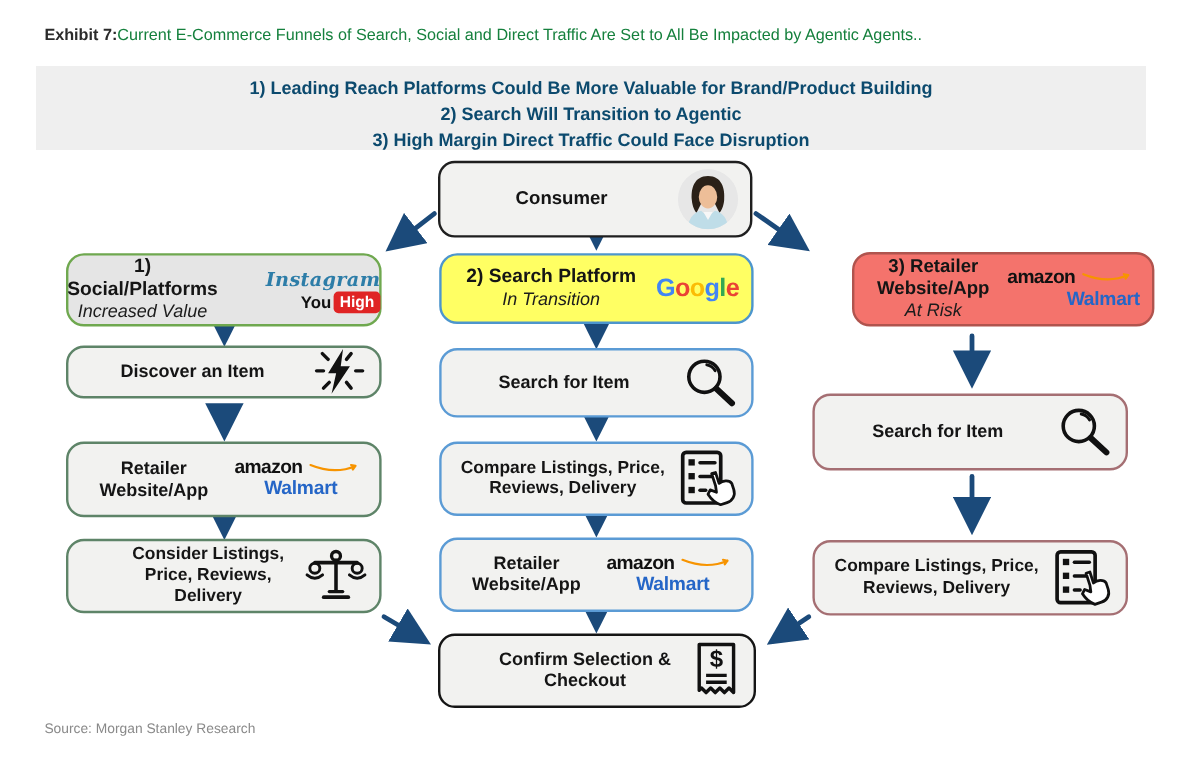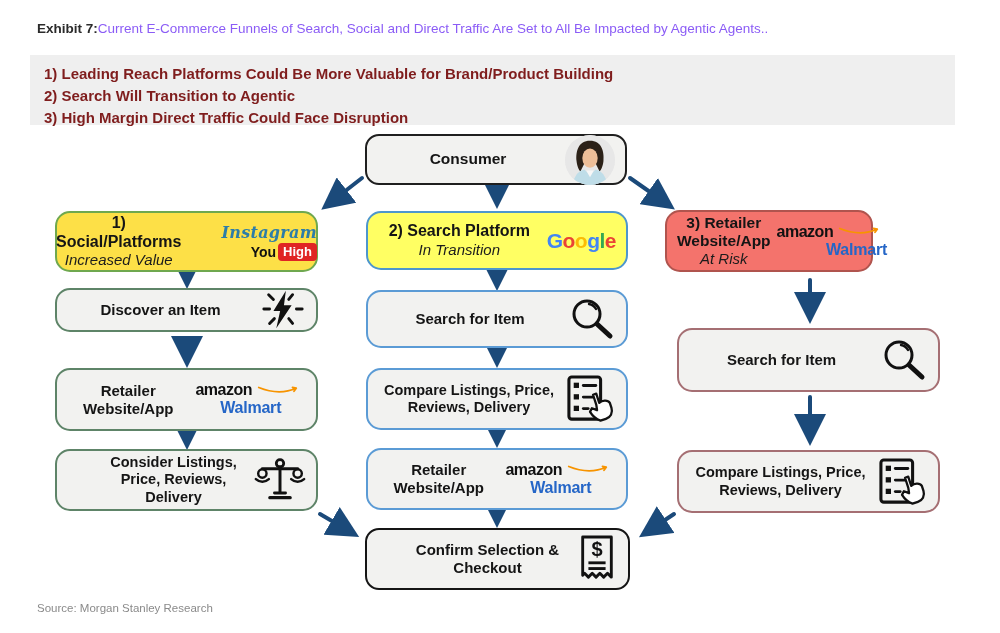--- a/index.html
+++ b/index.html
@@ -1,32 +1,32 @@
 <!DOCTYPE html>
 <html><head>
 <meta charset="utf-8">
 <style>
   html,body{margin:0;padding:0;background:#fff;}
   .canvas{position:relative;width:1000px;height:633px;background:#ffffff;overflow:hidden;
           font-family:"Liberation Sans",sans-serif;color:#111;}
   
   .exhibit-header{position:absolute;left:37px;top:21px;font-size:13.5px;white-space:nowrap;}
   .exhibit-label{font-weight:bold;color:#2b2b2b;}
-  .exhibit-title{color:#8b5cf6;}
+  .exhibit-title{color:#15803d;}
   
   .key-box{position:absolute;left:30px;top:55px;width:925px;height:70px;background:#efefef;
            box-sizing:border-box;padding:8px 14px;}
-  .key-line{font-weight:bold;font-size:15px;color:#7f1d1d;line-height:1.45;}
+  .key-line{font-weight:bold;font-size:15px;color:#0c4a6e;line-height:1.45;text-align:center;}
   
   .node{position:absolute;box-sizing:border-box;border-radius:15px;background:#f2f2f0;
         display:flex;align-items:center;justify-content:center;gap:6px;padding:4px 10px;}
   .b-black{border:2.2px solid #1f1f1f;}
   .b-black-thick{border:2.6px solid #151515;padding-left:38px;}
   .b-green-dark{border:2px solid #5e8468;}
-  .b-green{border:2.2px solid #6fa84f;background:#fde047;gap:40px;}
+  .b-green{border:2.2px solid #6fa84f;background:#e5e5e5;gap:40px;}
   .b-blue{border:2px solid #5b9bd5;}
   .b-yellow{border:2.2px solid #4d96cd;background:#ffff63;}
   .b-red{border:2.2px solid #b0544e;background:#f4736c;}
   .b-maroon{border:2px solid #a56f73;}
   .nlabel{flex:1;text-align:center;font-weight:bold;font-size:15px;line-height:1.2;color:#151515;}
   .nlabel.small{font-size:14.5px;}
   .title-block{flex:1;text-align:center;}
   .ntitle{font-weight:bold;font-size:16px;line-height:1.15;color:#151515;}
   .nsub{font-style:italic;font-size:15px;line-height:1.2;color:#1c1c1c;}
   .nicon{flex:0 0 auto;display:flex;align-items:center;justify-content:center;}
@@ -80,21 +80,21 @@
       <line x1="497" y1="273" x2="497" y2="285" marker-end="url(#ah)"></line>
       <line x1="497" y1="351" x2="497" y2="362" marker-end="url(#ah)"></line>
       <line x1="497" y1="433" x2="497" y2="442" marker-end="url(#ah)"></line>
       <line x1="497" y1="513" x2="497" y2="522" marker-end="url(#ah)"></line>
       <line x1="810" y1="280" x2="810" y2="318" marker-end="url(#ah)"></line>
       <line x1="810" y1="397" x2="810" y2="440" marker-end="url(#ah)"></line>
       <line x1="674" y1="514" x2="644" y2="534" marker-end="url(#ah)"></line>
     </g>
   </svg>
 
-  <div class="node b-black" style="left:365px;top:134px;width:262px;height:51px;border-radius:14px;">
+  <div class="node b-black" style="left:365px;top:134px;width:262px;height:64px;border-radius:14px;">
     <span class="nlabel" style="font-size:15.5px;">Consumer</span>
     <span class="avatar">
       <svg width="50" height="50" viewBox="0 0 52 52">
         <circle cx="26" cy="26" r="26" fill="#e7e7e7"></circle>
         <path d="M26,6 C14,6 11,17 12,27 C12.6,33 14.5,36 16,38 L20,30 C18,24 19,16 26,16 C33,16 34,24 32,30 L36,38 C37.5,36 39.4,33 40,27 C41,17 38,6 26,6 Z" fill="#2b2118"></path>
         <ellipse cx="26" cy="24" rx="8" ry="10" fill="#edbe98"></ellipse>
         <path d="M8,52 Q10,38 20,36 L26,41 L32,36 Q42,38 44,52 Z" fill="#bfdde8"></path>
         <path d="M22,37 L26,44 L30,37 Z" fill="#f7f7f7"></path>
       </svg>
     </span>
@@ -115,21 +115,21 @@
   </div>
 
   <div class="node b-yellow" style="left:366px;top:211px;width:262px;height:59px;">
     <div class="title-block">
       <div class="ntitle">2) Search Platform</div>
       <div class="nsub">In Transition</div>
     </div>
     <span class="google"><span style="color: rgb(66, 133, 244);">G</span><span style="color: rgb(234, 67, 53);">o</span><span style="color: rgb(251, 188, 5);">o</span><span style="color: rgb(66, 133, 244);">g</span><span style="color: rgb(52, 168, 83);">l</span><span style="color: rgb(234, 67, 53);">e</span></span>
   </div>
 
-  <div class="node b-red" style="left:665px;top:210px;width:208px;height:62px;justify-content:space-between;">
+  <div class="node b-red" style="left:710px;top:210px;width:252px;height:62px;justify-content:space-between;">
     <div class="title-block">
       <div class="ntitle" style="font-size:15.5px;">3) Retailer Website/App</div>
       <div class="nsub">At Risk</div>
     </div>
     <div class="logo-col" style="align-items:flex-end;">
       <span class="amazon">
         <span class="amazon-word">amazon</span>
         <svg width="54" height="9" viewBox="0 0 60 12">
             <path d="M3,2 Q30,13 53,3 M53,3 l-5,-1 M53,3 l-3,4" stroke="#f79400" stroke-width="2.4" fill="none" stroke-linecap="round"></path>
           </svg>

